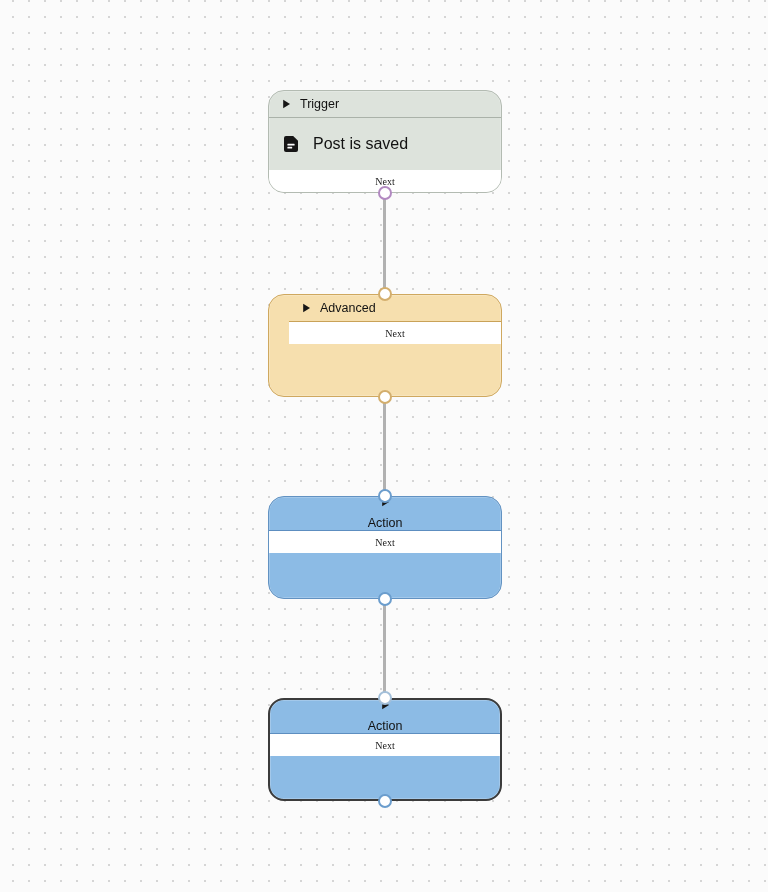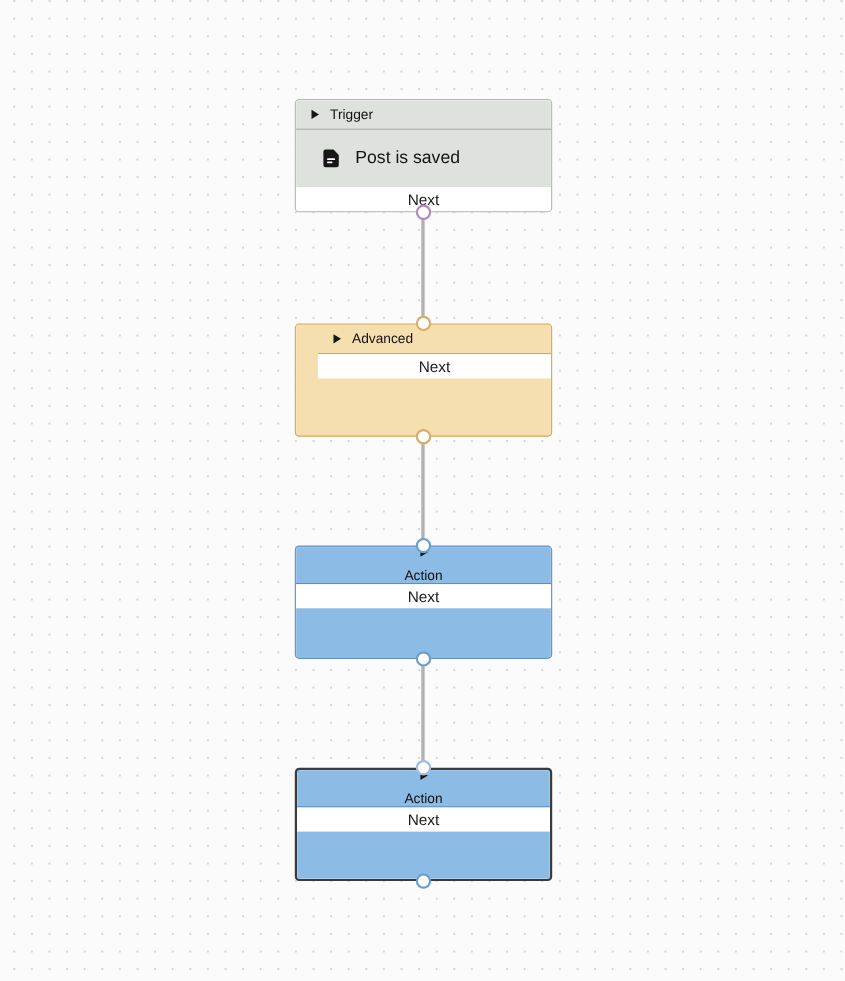--- a/index.html
+++ b/index.html
@@ -16,21 +16,21 @@
     font-family: "Liberation Sans", sans-serif;
     color: #121212;
     overflow: hidden;
   }
 
   .node {
     position: absolute;
     left: 268px;
     width: 234px;
     height: 103px;
-    border-radius: 4px;
+    border-radius: 16px;
     border: 1px solid #999;
     display: flex;
     flex-direction: column;
     overflow: hidden;
     z-index: 2;
     box-shadow: 0 0 0 0.5px rgba(255,255,255,0.4) inset;
   }
   .node--trigger  { background: #dde3dc; border-color: #b3bbb2; }
   .node--trigger  .node-header { border-bottom-color: #aab2a9; }
   .node--advanced { background: #f6dfae; border-color: #cfa85f; padding-left: 20px; }
@@ -50,33 +50,33 @@
   }
   .node-header svg { display: block; }
 
   .node-body {
     flex: 1 1 auto;
     display: flex;
     align-items: center;
     gap: 12px;
     padding: 0 12px;
     font-size: 16px;
-    margin-left: 10px;
   }
   .node-body svg { display: block; }
 
   .node-footer {
     flex: 0 0 22px;
     background: #ffffff;
     display: flex;
     align-items: center;
     justify-content: center;
-    font-size: 14px;
+    font-size: 10px;
     font-weight: 500;
     color: #1a1a1a;
+    font-family: Liberation Serif, serif;
   }
 
   .edge {
     position: absolute;
     left: 383px;
     width: 3px;
     background: #b1b1b1;
     border-radius: 2px;
     z-index: 1;
   }

